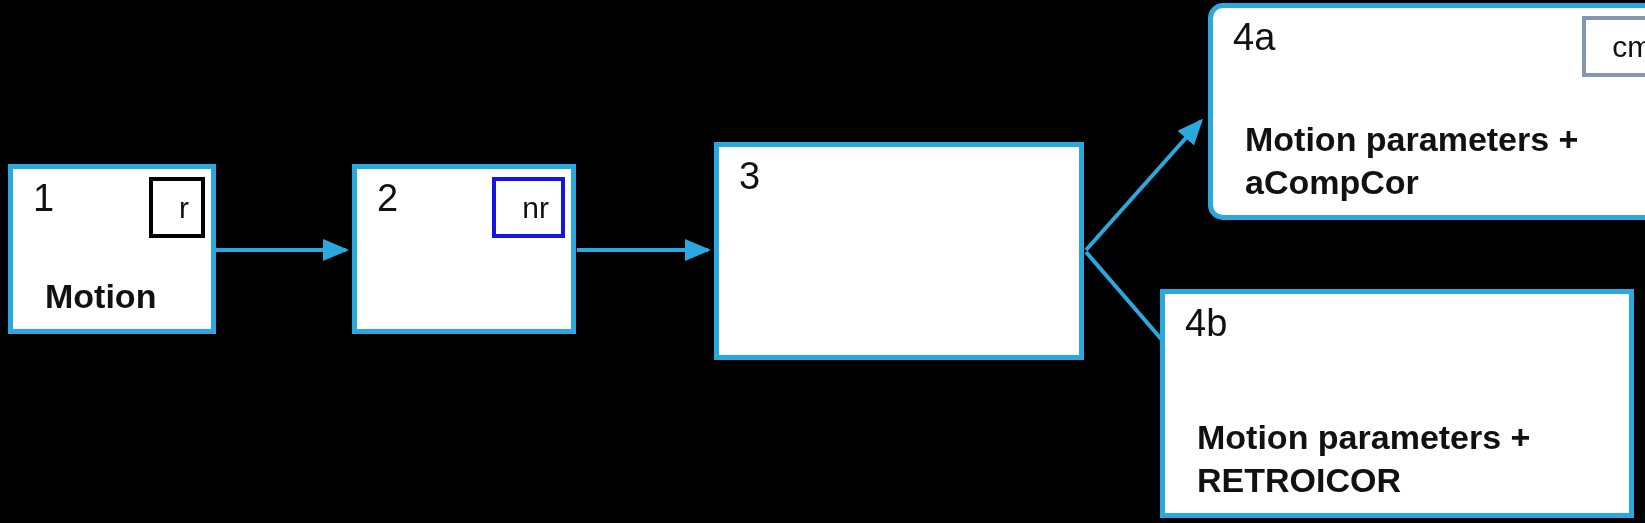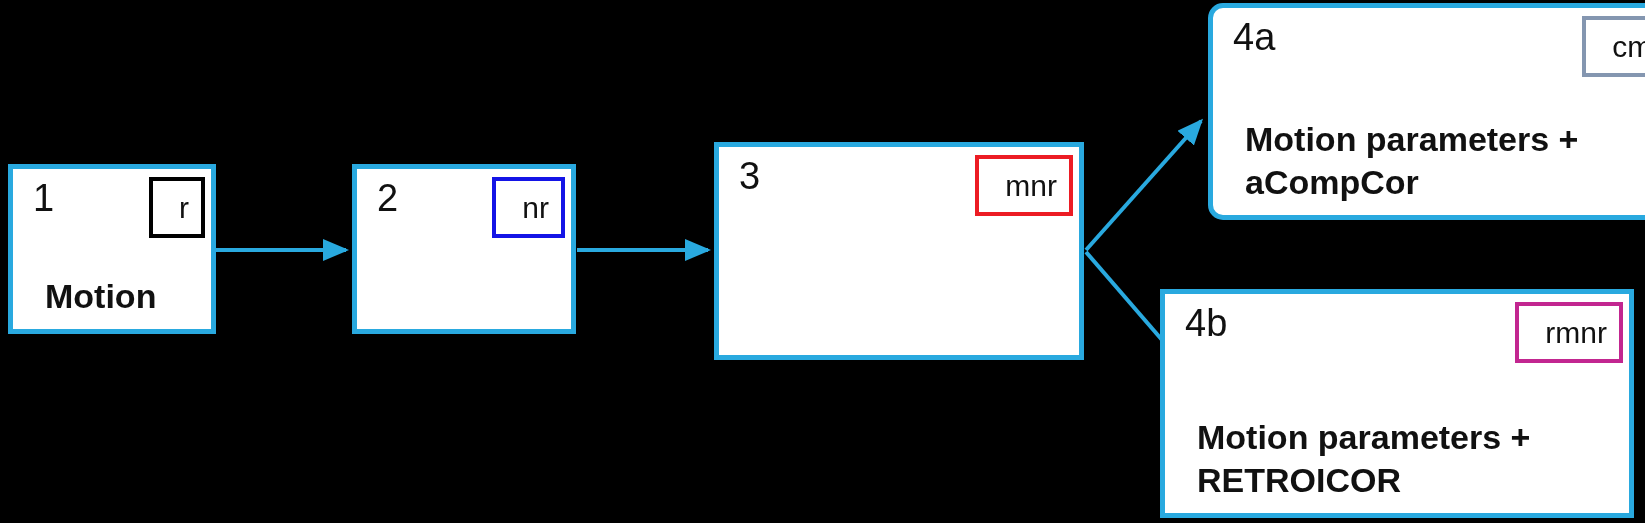--- a/index.html
+++ b/index.html
@@ -107,35 +107,33 @@
   <div class="node" id="node-2">
     <div class="node-header">
       <span class="node-number">2</span>
       <span class="node-tag" style="border-color: rgb(20, 20, 230);">nr</span>
     </div>
   </div>
 
   <div class="node" id="node-3">
     <div class="node-header">
       <span class="node-number">3</span>
-      <span class="node-tag" style="border-color: rgb(236, 28, 36);">mnr</span>
     </div>
   </div>
 
   <div class="node" id="node-4a">
     <div class="node-header">
       <span class="node-number">4a</span>
       <span class="node-tag" style="border-color: rgb(132, 150, 176);">cmnr</span>
     </div>
     <div class="node-label">Motion parameters +
 aCompCor</div>
   </div>
 
   <div class="node" id="node-4b">
     <div class="node-header">
       <span class="node-number">4b</span>
-      <span class="node-tag" style="border-color: rgb(194, 38, 144);">rmnr</span>
     </div>
     <div class="node-label">Motion parameters +
 RETROICOR</div>
   </div>
 
 </div>
 
 </body></html>

